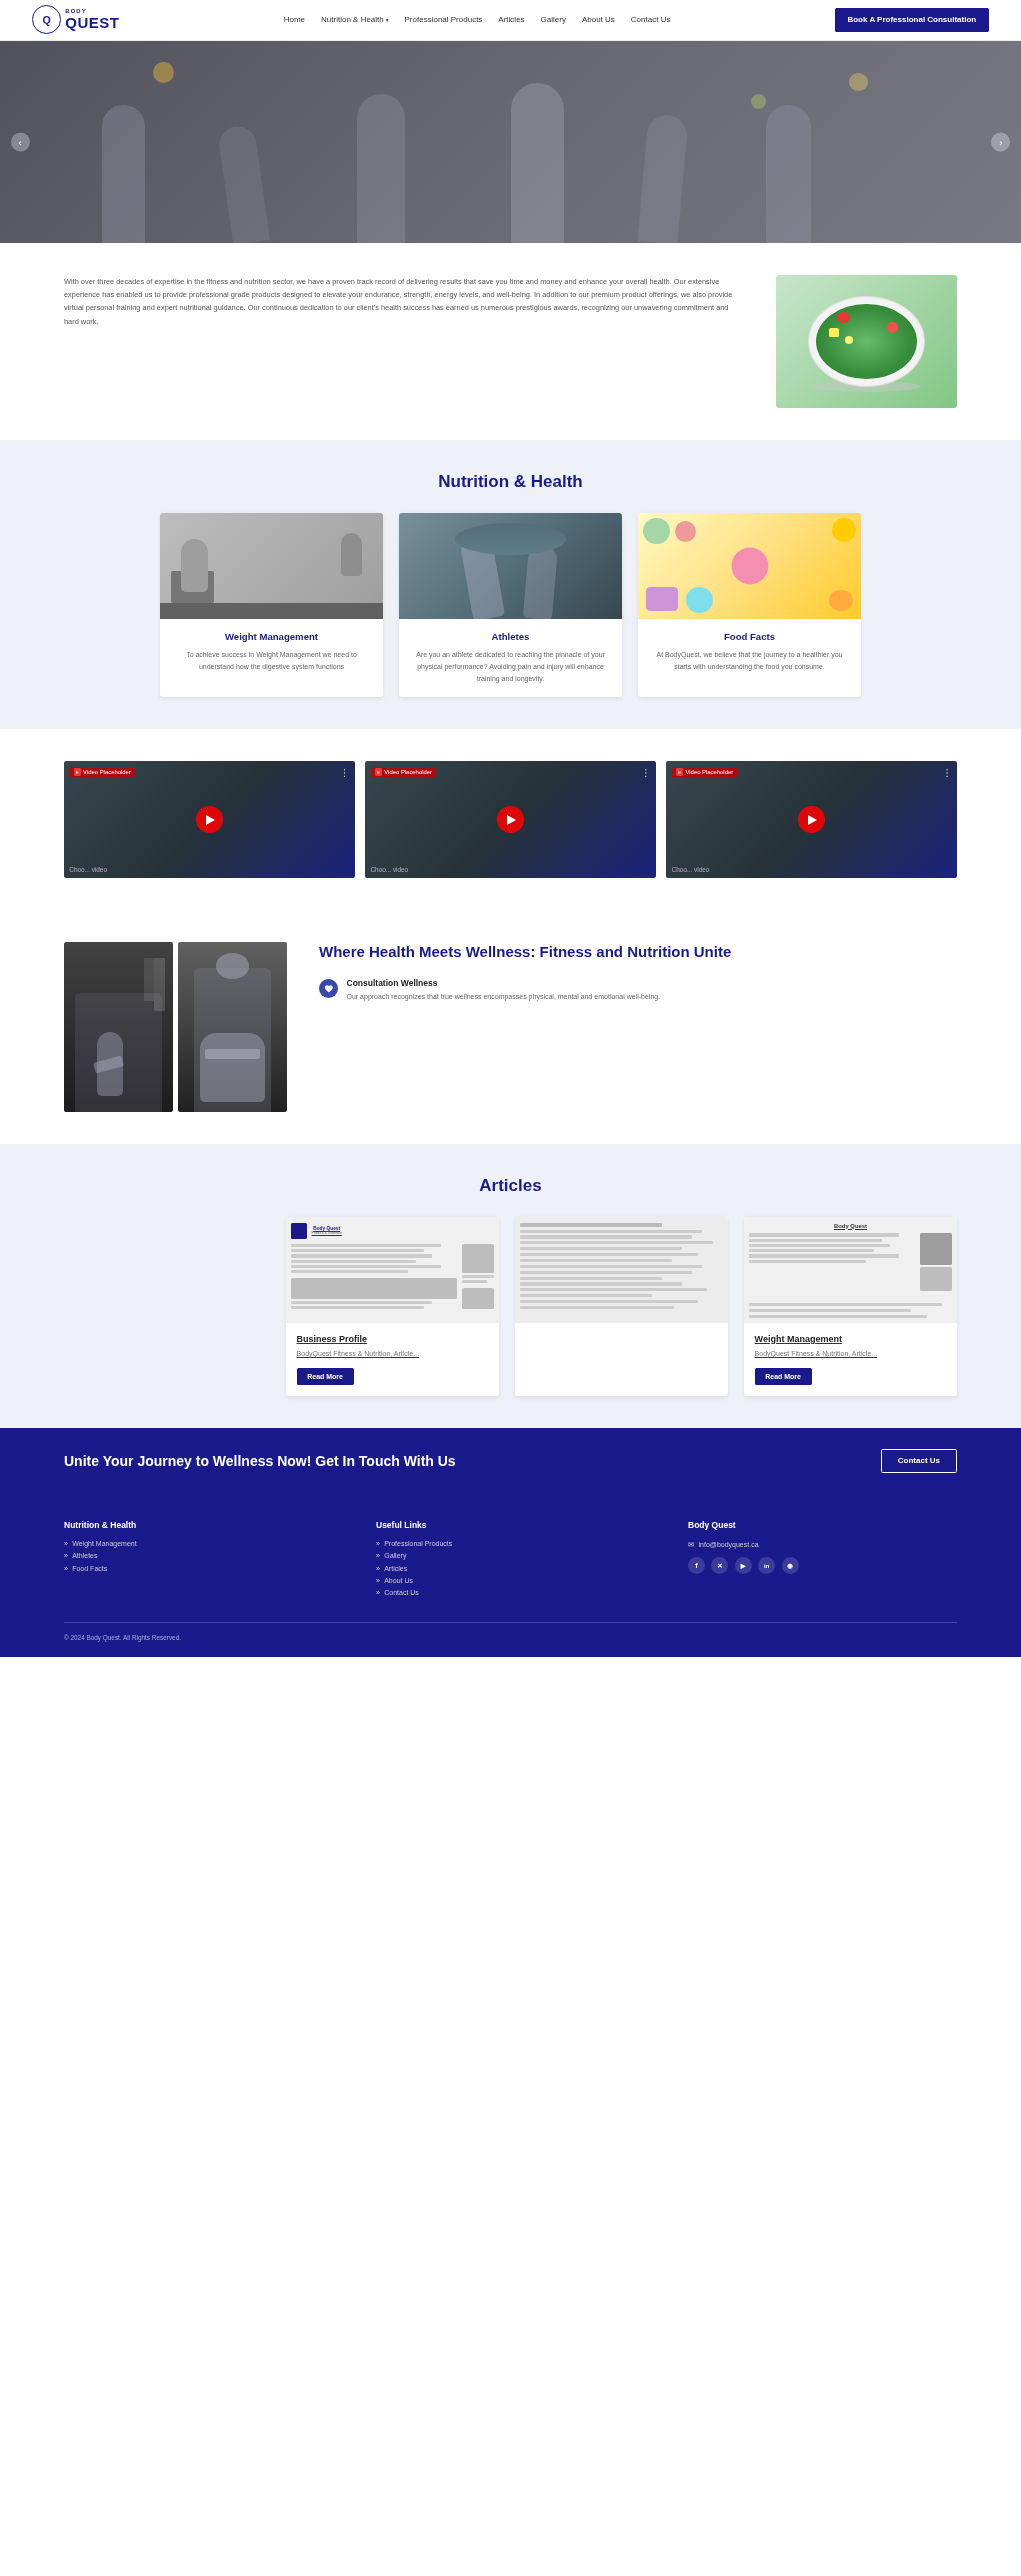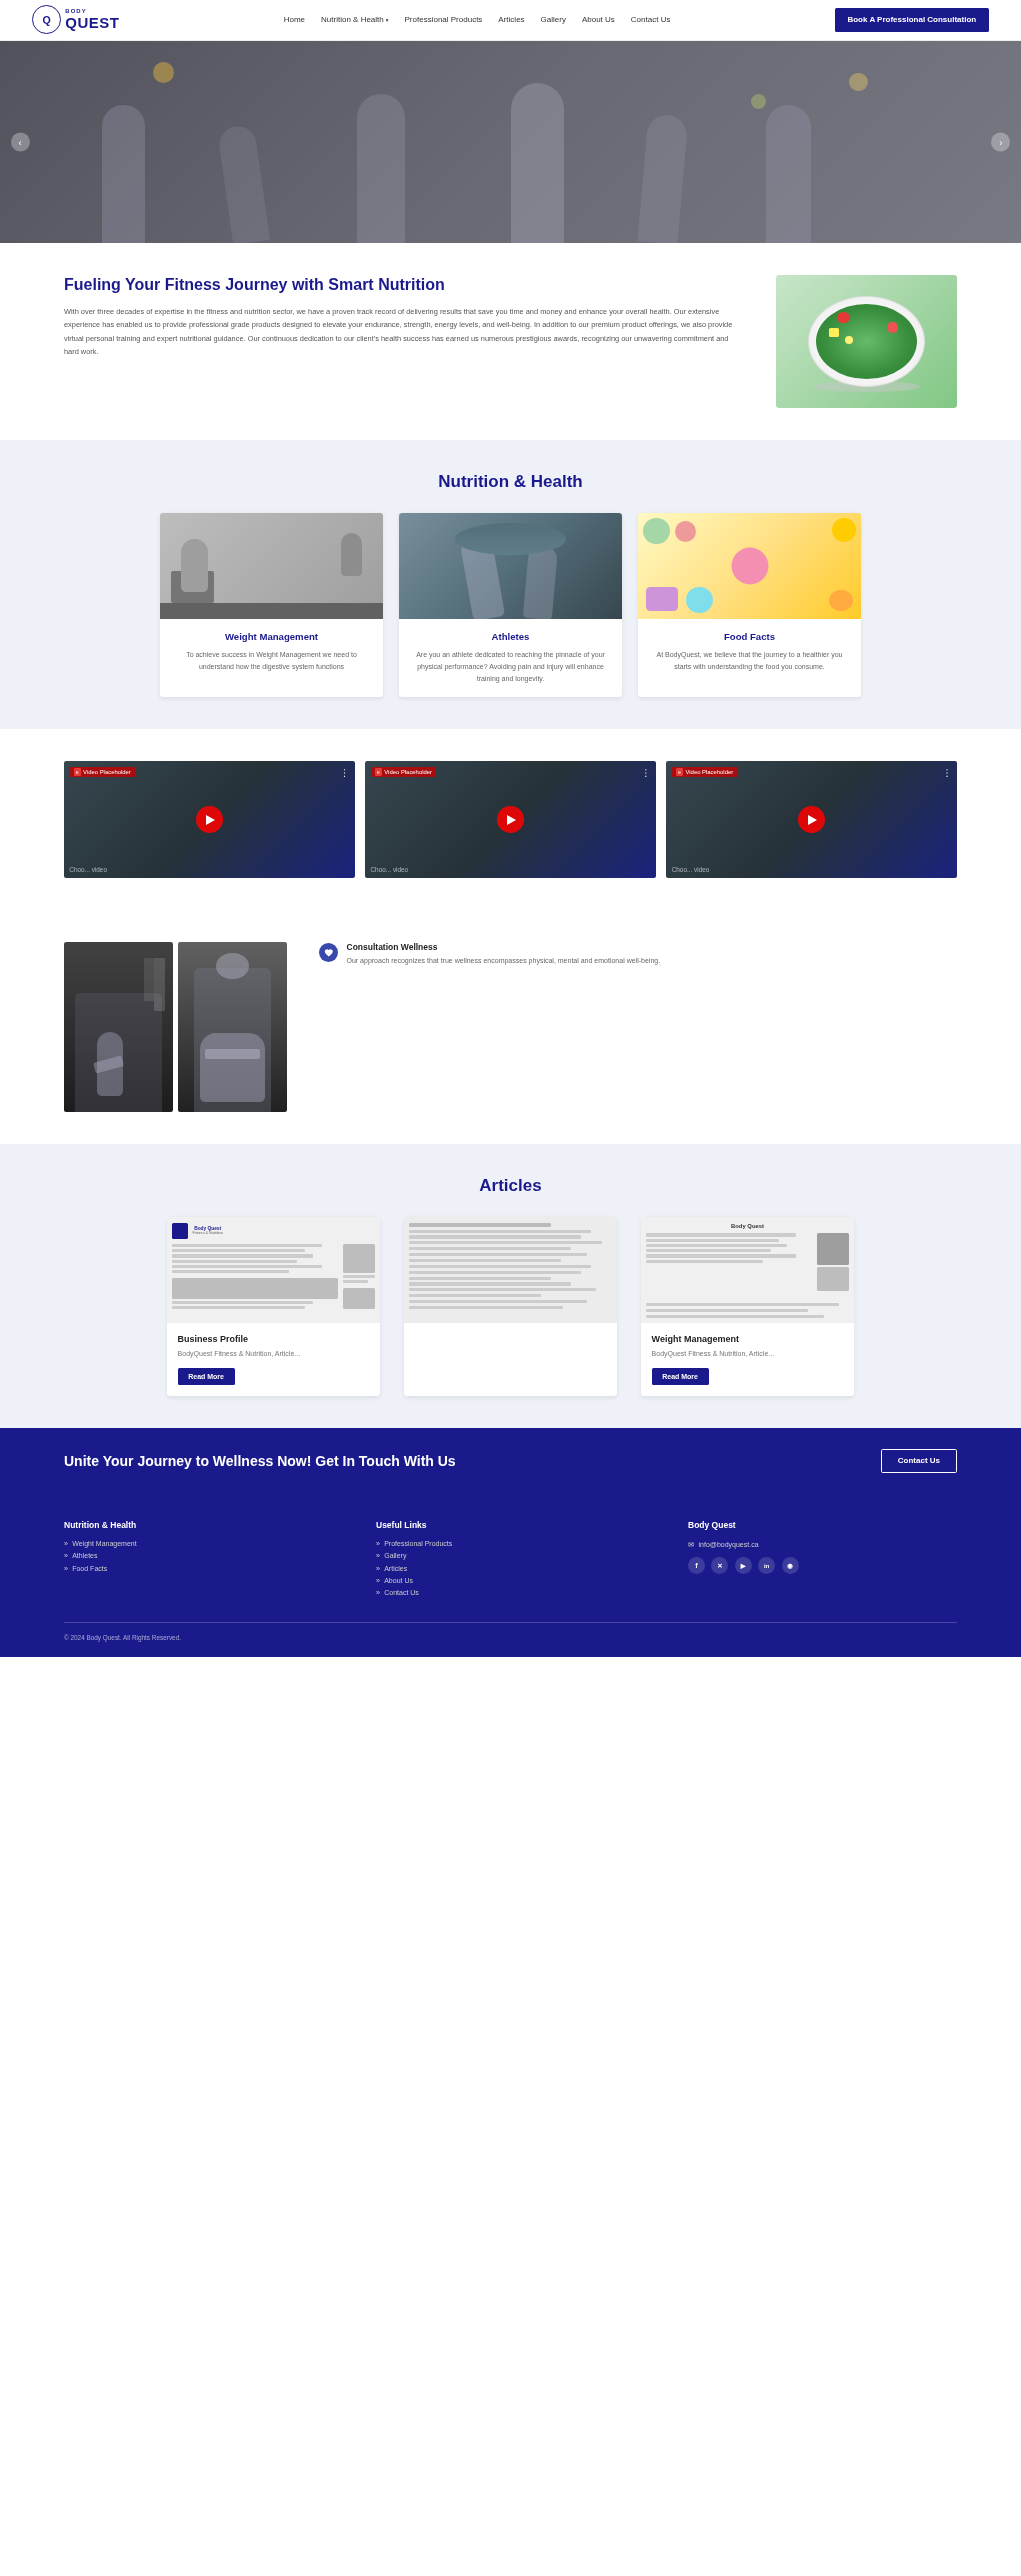--- a/index.html
+++ b/index.html
@@ -223,23 +223,24 @@
     .wellness-item-desc { font-size: 7px; color: #666; line-height: 1.7; }
 
     
     .articles-section {
       background: #eef2f8;
       padding: 32px 64px;
       text-align: center;
     }
     .articles-grid {
       display: flex;
-      gap: 24px;
-      justify-content: center;
+      gap: 16px;
+      justify-content: flex-end;
       margin-top: 21px;
+      text-decoration: underline;
     }
     .article-card {
       background: #fff;
       border-radius: 3.2px;
       overflow: hidden;
       flex: 1;
       max-width: 213px;
       box-shadow: 0 1.1px 4.3px rgba(0,0,0,0.08);
     }
     .article-image {
@@ -360,21 +361,20 @@
   </div>
 
   <div class="hero-arrow hero-arrow-left">‹</div>
 
 
   <div class="hero-arrow hero-arrow-right">›</div>
 </section>
 
 <section class="fueling-section">
   <div class="fueling-text">
-    <h2 class="fueling-title">Fueling Your Fitness Journey with Smart Nutrition</h2>
     <p class="fueling-desc">With over three decades of expertise in the fitness and nutrition sector, we have a proven track record of delivering results that save you time and money and enhance your overall health. Our extensive experience has enabled us to provide professional grade products designed to elevate your endurance, strength, energy levels, and well-being. In addition to our premium product offerings, we also provide virtual personal training and expert nutritional guidance. Our continuous dedication to our client's health success has earned us numerous prestigious awards, recognizing our unwavering commitment and hard work.</p>
   </div>
   <div class="fueling-image">
     <div style="width:117px;height:112px;position:relative;">
 
       <div style="position:absolute;bottom:5.3px;left:5.3px;right:5.3px;height:10.6px;background:rgba(200,200,200,0.5);border-radius:50%;"></div>
 
       <div style="position:absolute;top:10.6px;left:0;right:0;bottom:10.6px;background:radial-gradient(ellipse,#fff 30%,#e8e8e8 100%);border-radius:50%;border:1.6px solid #ddd;"></div>
 
       <div style="position:absolute;top:18.6px;left:8px;right:8px;bottom:18.6px;background:radial-gradient(ellipse,#66bb6a 0%,#388e3c 60%,#2e7d32 100%);border-radius:50%;"></div>
@@ -509,20 +509,21 @@
       <div style="position:relative;width:100%;height:100%;overflow:hidden;">
         <div style="position:absolute;bottom:0;left:15%;width:70%;height:85%;background:rgba(120,120,140,0.35);border-radius:5.3px 5.3px 0 0;"></div>
         <div style="position:absolute;bottom:10.6px;left:20%;width:60%;height:69px;background:rgba(160,160,180,0.5);border-radius:16px 16px 5.3px 5.3px;"></div>
         <div style="position:absolute;bottom:53px;left:25%;width:50%;height:10.6px;background:rgba(200,200,220,0.4);border-radius:2.1px;"></div>
         <div style="position:absolute;top:10.6px;left:35%;width:30%;height:26.6px;background:rgba(180,180,200,0.45);border-radius:50%;"></div>
       </div>
     </div>
   </div>
 
   <div class="where-text">
+    <h2 class="where-title">Where Health Meets Wellness: Fitness and Nutrition Unite</h2>
 
     <div class="wellness-item">
       <div class="wellness-icon">
         <svg viewBox="0 0 24 24">
             <path d="M12 21.35l-1.45-1.32C5.4 15.36 2 12.28 2 8.5 2 5.42 4.42 3 7.5 3c1.74 0 3.41.81 4.5 2.09C13.09 3.81 14.76 3 16.5 3 19.58 3 22 5.42 22 8.5c0 3.78-3.4 6.86-8.55 11.54L12 21.35z"></path>
           </svg>
       </div>
       <div class="wellness-item-content">
         <div class="wellness-item-title">Consultation Wellness</div>
         <div class="wellness-item-desc">Our approach recognizes that true wellness encompasses physical, mental and emotional well-being.</div>

